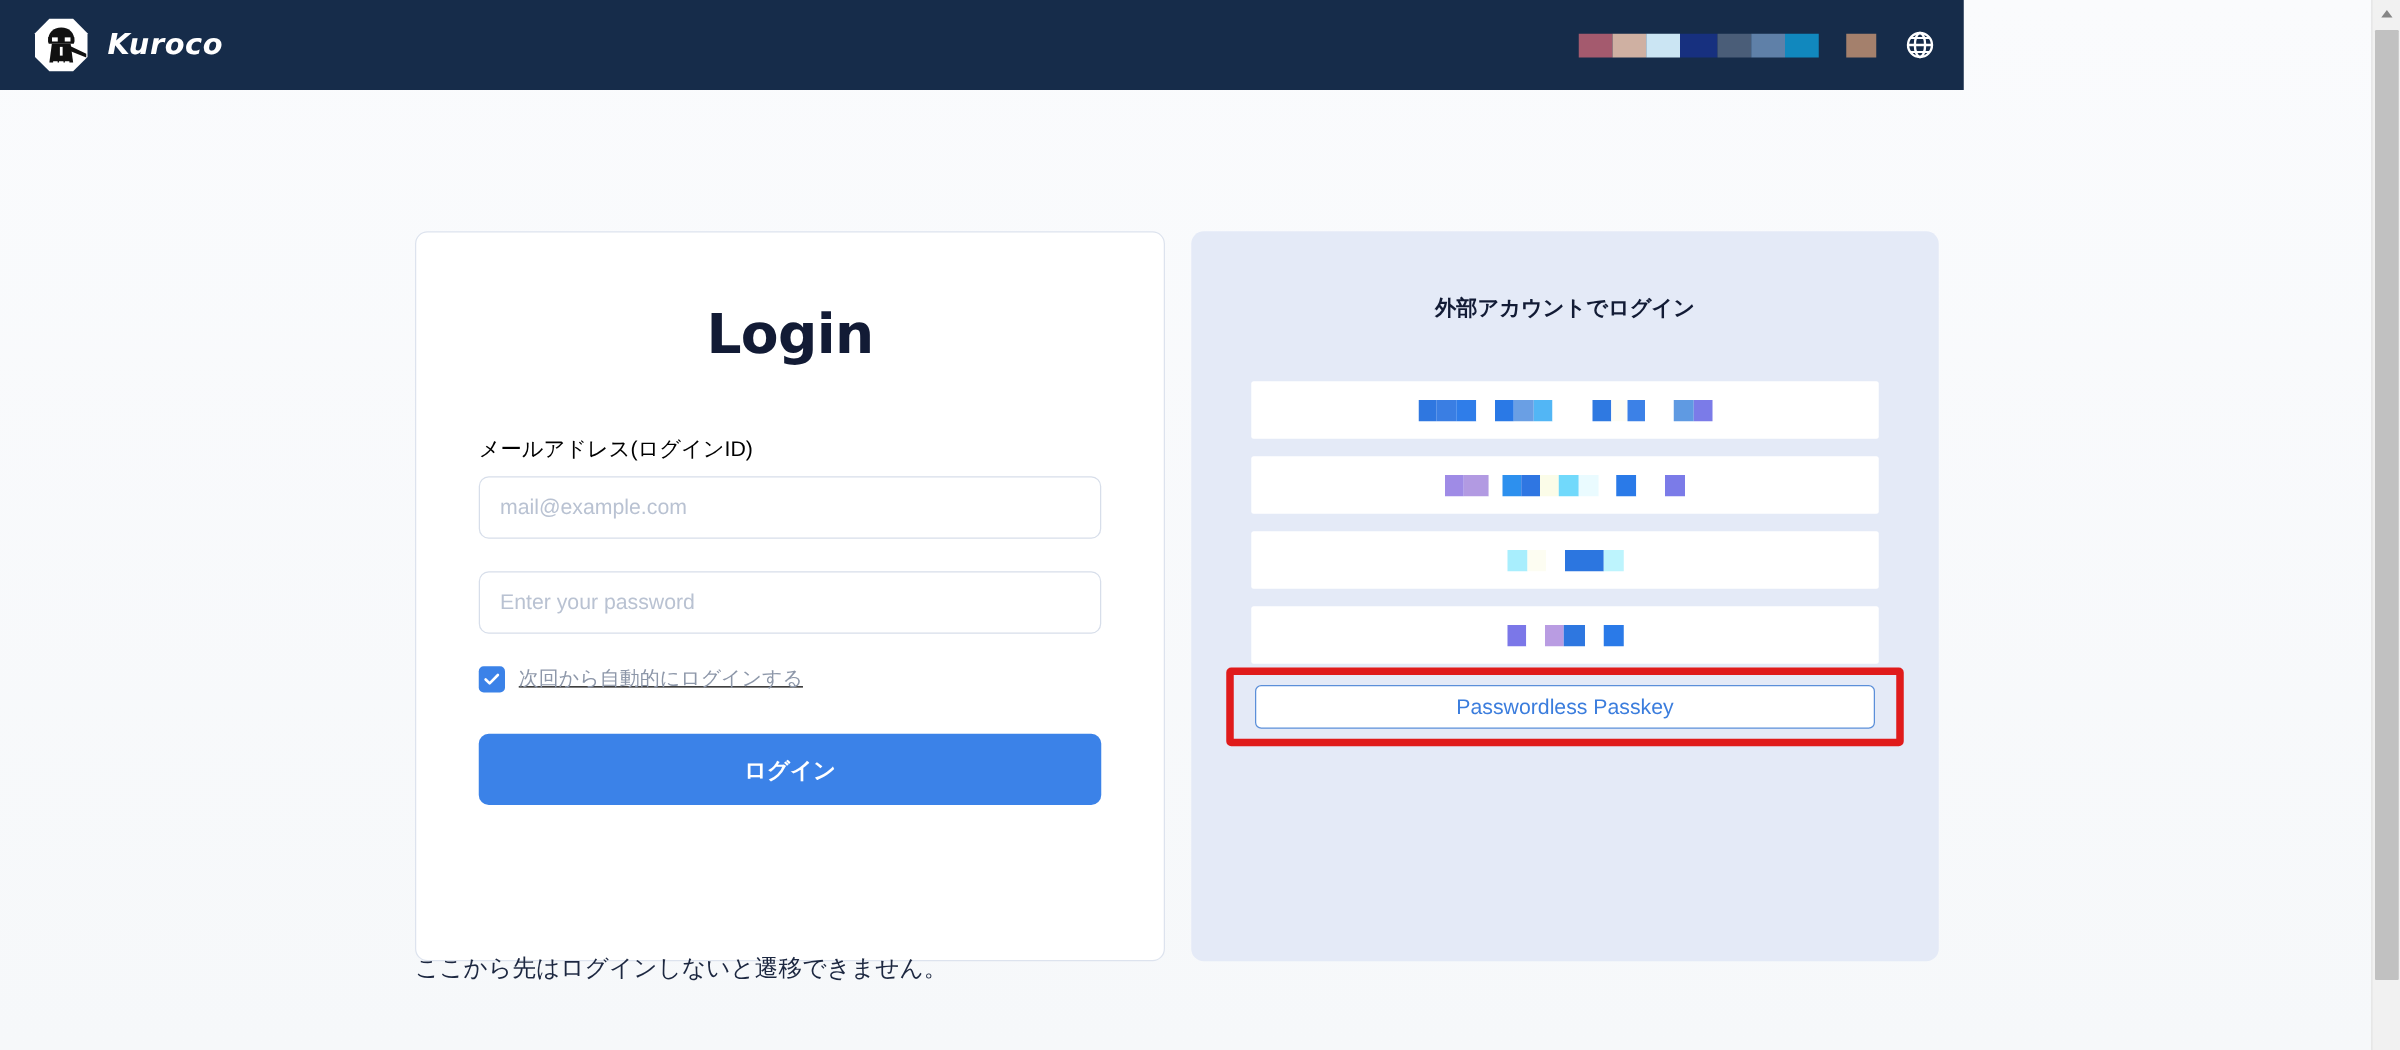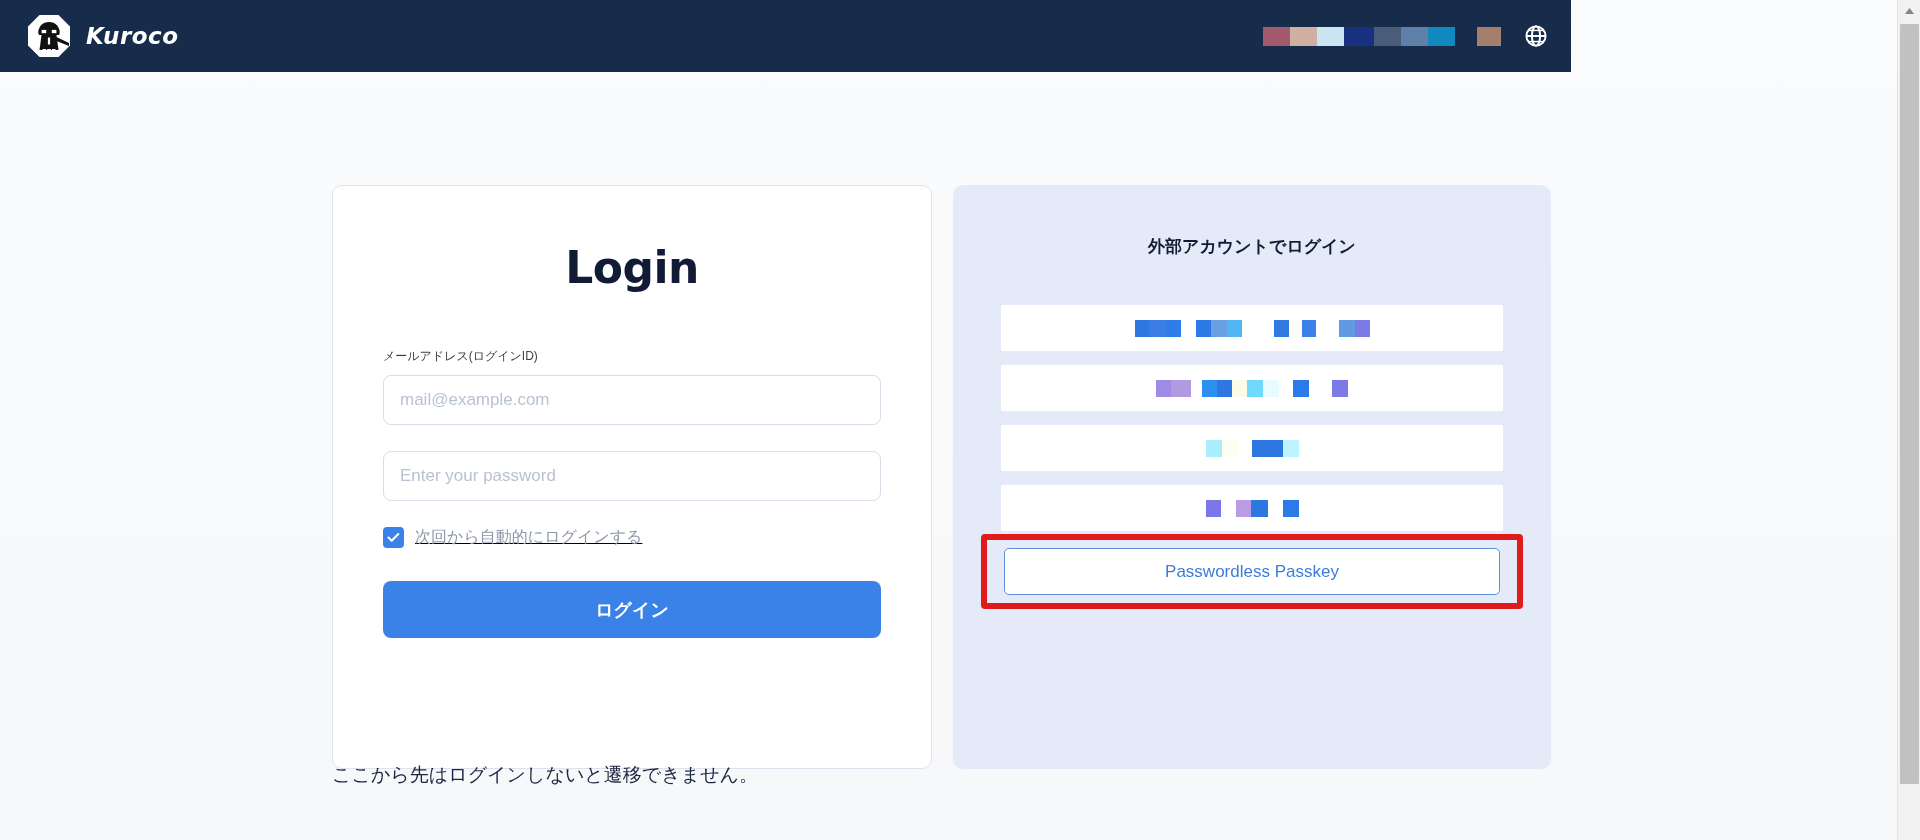--- a/index.html
+++ b/index.html
@@ -132,22 +132,22 @@
     font-size: 44px;
     font-weight: 600;
     color: #121b35;
     letter-spacing: -0.5px;
     margin-top: 18px;
     margin-bottom: 55px;
     font-family: "DejaVu Sans", sans-serif;
   }
 
   .field-label {
-    font-size: 12px;
-    color: #404040;
+    font-size: 17px;
+    color: #000000;
     margin-bottom: 10px;
     display: block;
   }
 
   .label-row {
     display: flex;
     align-items: baseline;
     justify-content: space-between;
     margin-bottom: 10px;
   }
@@ -260,21 +260,21 @@
   .oauth-redaction span { display: block; height: 100%; }
 
   .passkey-wrap {
     position: relative;
     margin-top: 14px;
     padding: 3px;
   }
 
   .passkey-button {
     width: 100%;
-    height: 47px;
+    height: 35px;
     background: #ffffff;
     border: 1px solid #5b8fd9;
     border-radius: 5px;
     color: #3b7ddd;
     font-size: 17px;
     cursor: pointer;
     font-family: "Liberation Sans", sans-serif;
   }
 
   .annotation-box {

